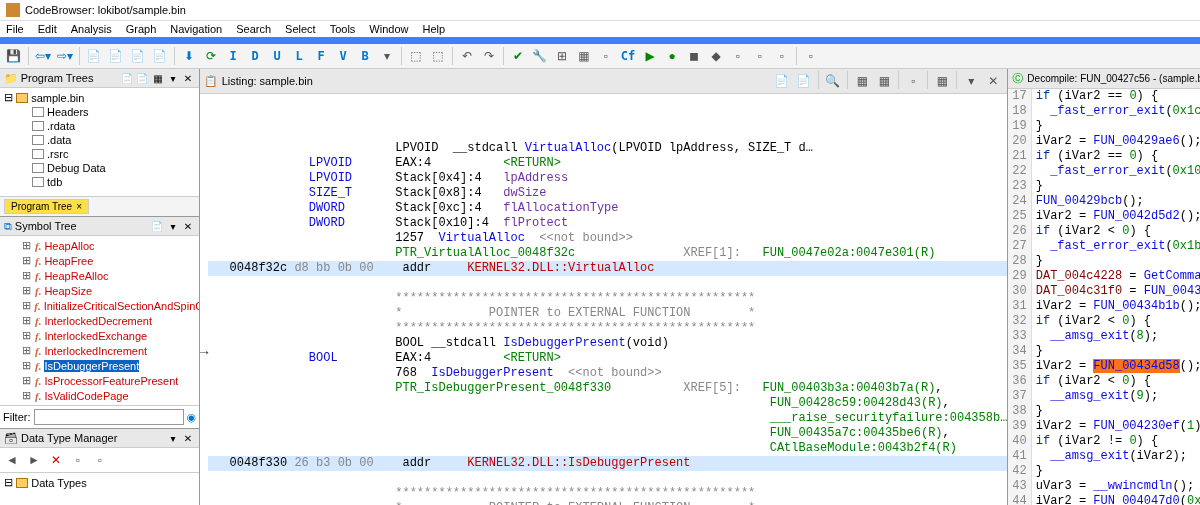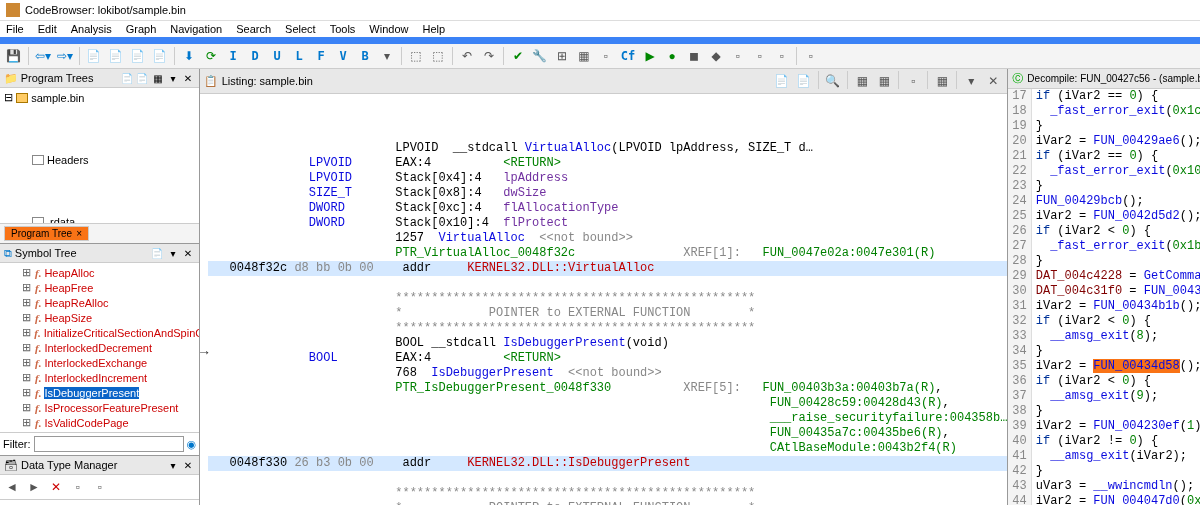--- a/index.html
+++ b/index.html
@@ -16,26 +16,26 @@
 .main { display: flex; height: calc(100vh - 64px); }
 .left-col { width: 200px; display: flex; flex-direction: column; border-right: 1px solid #999; }
 .panel { display: flex; flex-direction: column; border-bottom: 1px solid #999; background: #fff; }
 .panel-header { background: #e8e8e8; padding: 2px 4px; display: flex; align-items: center; justify-content: space-between; border-bottom: 1px solid #ccc; }
 .panel-header .title { display: flex; align-items: center; gap: 3px; font-size: 11px; }
 .panel-header .actions { display: flex; gap: 1px; }
 .panel-header .actions span { width: 14px; height: 14px; font-size: 10px; display: inline-flex; align-items: center; justify-content: center; }
 .panel-body { flex: 1; overflow: auto; padding: 2px; background: #fff; }
 .tree-item { padding: 1px 2px; display: flex; align-items: center; gap: 3px; padding-left: 16px; }
 .tree-item.root { padding-left: 2px; }
-.tree-item.lvl2 { padding-left: 30px; margin-top: 48px; }
+.tree-item.lvl2 { padding-left: 30px; }
 .tree-item .ficon { width: 12px; height: 10px; display: inline-block; }
 .folder-icon { background: #fc6; border: 1px solid #a70; }
 .file-icon { background: #fff; border: 1px solid #888; }
 .tabstrip { background: #f4f4f4; border-top: 1px solid #ccc; padding: 2px 4px; display: flex; gap: 4px; }
-.tabstrip .tab { background: #f97316; border: 1px solid #ccc; padding: 1px 6px; font-size: 10px; display: flex; gap: 4px; }
+.tabstrip .tab { background: #fde047; border: 1px solid #ccc; padding: 1px 6px; font-size: 10px; display: flex; gap: 4px; }
 .symbol-item { padding: 1px 2px 1px 20px; display: flex; align-items: center; gap: 3px; color: #c00; }
 .symbol-item .exp { color: #666; width: 10px; }
 .symbol-item .sicon { color: #c64; font-weight: bold; font-family: serif; font-style: italic; }
 .symbol-item.selected span.name { background: #0a64c8; color: #fff; }
 .filter-row { padding: 3px; display: flex; align-items: center; gap: 3px; border-top: 1px solid #ccc; }
 .filter-row input { flex: 1; border: 1px solid #999; padding: 1px 3px; font-size: 11px; }
 .center-col { flex: 1; display: flex; flex-direction: column; }
 .listing-header { background: #e8e8e8; padding: 2px 4px; display: flex; justify-content: space-between; border-bottom: 1px solid #ccc; align-items: center; }
 .listing { flex: 1; overflow: auto; background: #fff; font-family: 'Courier New', monospace; font-size: 12px; padding: 2px 0 0 8px; line-height: 15px; white-space: pre; position: relative; }
 .listing .arrow { position: absolute; left: 0; top: 250px; font-size: 14px; color: #333; }

